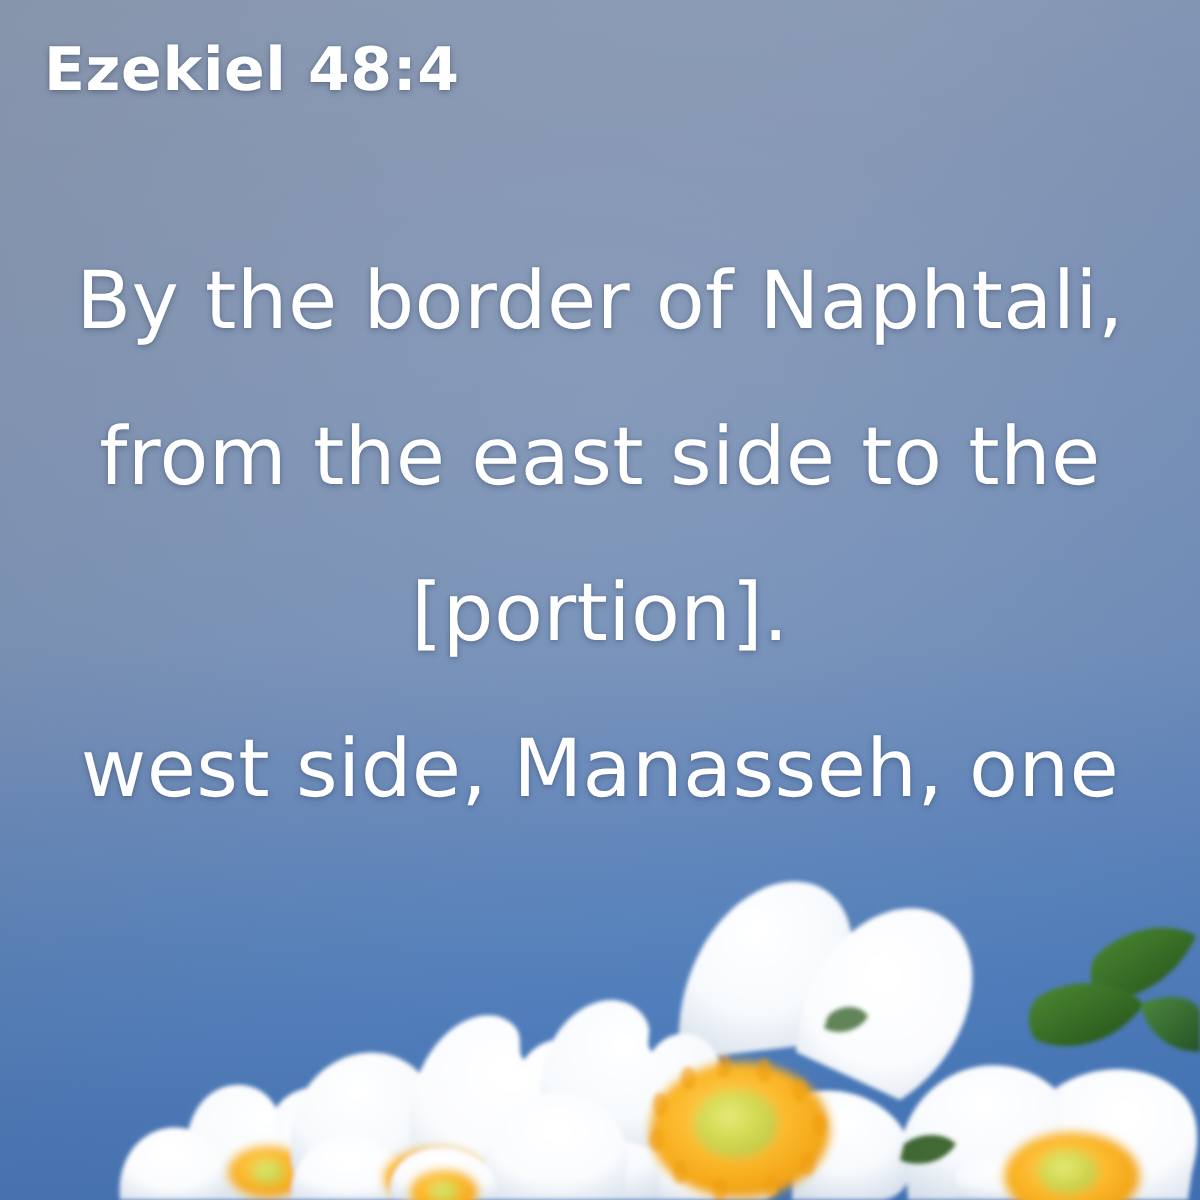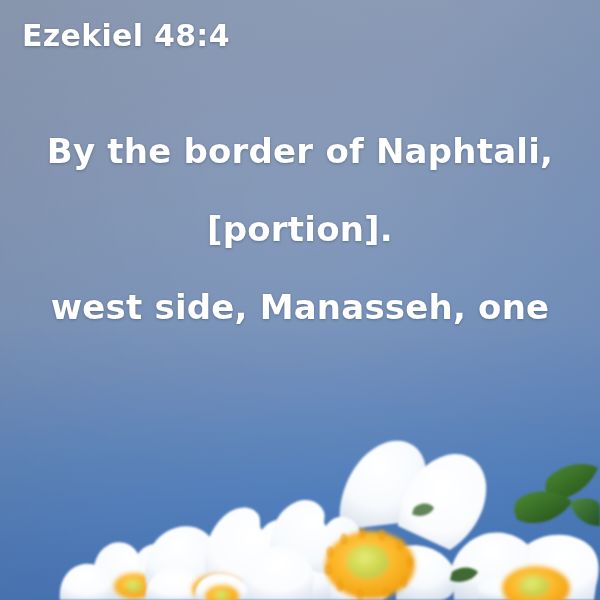--- a/index.html
+++ b/index.html
@@ -92,22 +92,22 @@
   #verse-body {
     position: absolute;
     top: 112px;
     left: 30px;
     width: 540px;
     text-align: center;
   }
   .verse-line {
     color: #ffffff;
     font-family: "DejaVu Sans", sans-serif;
-    font-weight: 700;
-    font-size: 34px;
+    font-weight: 400;
+    font-size: 40px;
     line-height: 78px;
     letter-spacing: 0.2px;
     white-space: nowrap;
     text-shadow: 0 1px 3px rgba(45,62,92,0.40), 0 0 1px rgba(70,88,120,0.45);
   }
 
   
   .flower-layer {
     position: absolute;
     left: 0; right: 0; bottom: 0;
@@ -291,18 +291,19 @@
         <path d="M414 118 C 420 112, 430 112, 434 118 C 430 126, 418 128, 412 124 Z" fill="#2e5e22" opacity="0.75"></path>
       </g>
     </svg>
   </div>
 
   <div class="text-layer">
     <div id="verse-title">Ezekiel 48:4</div>
 
     <div id="verse-body">
       <div class="verse-line">By the border of Naphtali,</div>
+      <div class="verse-line">from the east side to the</div>
       <div class="verse-line">[portion].</div>
       <div class="verse-line">west side, Manasseh, one</div>
     </div>
   </div>
 
 </div>
 
 </body></html>

